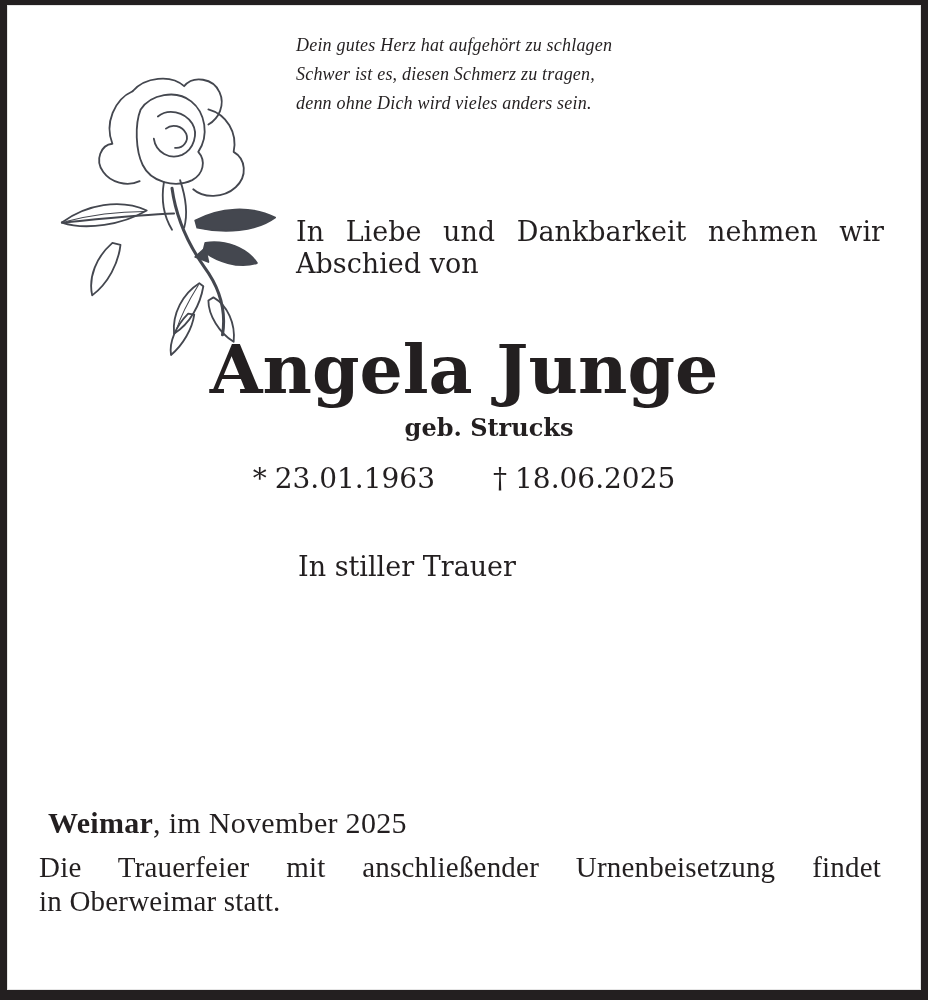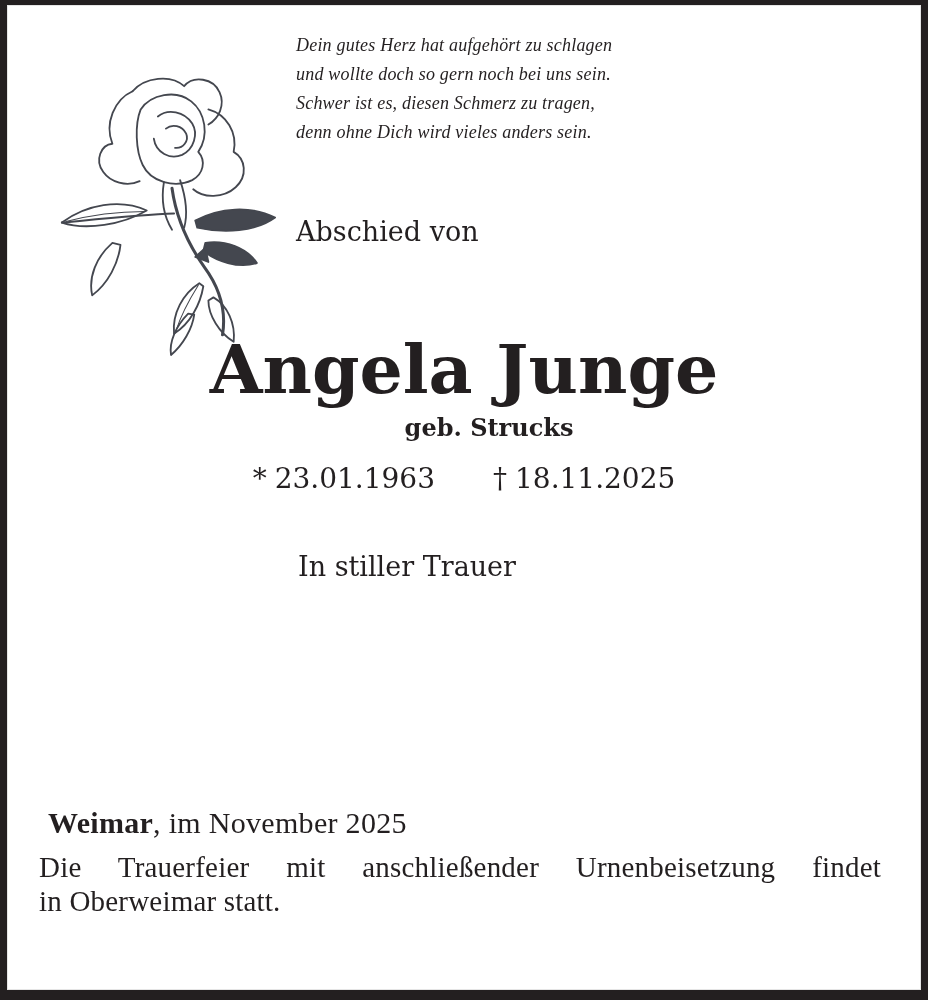--- a/index.html
+++ b/index.html
@@ -131,21 +131,20 @@
     letter-spacing: 0.2px;
   }
 </style>
 </head>
 <body>
 
 <div class="notice">
 
   <div class="poem">
     <div>Dein gutes Herz hat aufgehört zu schlagen</div>
-    <div>und wollte doch so gern noch bei uns sein.</div>
     <div>Schwer ist es, diesen Schmerz zu tragen,</div>
     <div>denn ohne Dich wird vieles anders sein.</div>
   </div>
 
   <div class="rose-wrap">
     <svg viewBox="0 0 248 285" xmlns="http://www.w3.org/2000/svg" fill="none" stroke="#44474f" stroke-width="1.8" stroke-linecap="round" stroke-linejoin="round">
 
       <path d="M86,22 C68,30 58,54 66,74 C55,75 48,90 57,102 C64,112 80,117 93,111"></path>
       <path d="M86,22 C98,8 124,5 137,17 C146,6 166,9 172,23 C178,36 171,49 161,55"></path>
       <path d="M161,40 C179,45 190,63 186,82 C198,89 200,106 188,117 C176,128 156,128 146,119"></path>
@@ -170,29 +169,30 @@
       <path d="M148,186 L158,177 L161,191 Z" fill="#44474f"></path>
 
       <path d="M152,212 C136,222 125,242 127,262 C143,252 153,233 156,215 Z"></path>
       <path d="M151,214 C141,230 133,246 129,259" stroke-width="1"></path>
       <path d="M166,226 C180,234 188,252 186,270 C172,261 161,244 161,229 Z"></path>
       <path d="M141,242 C129,254 122,270 124,283 C136,273 145,257 147,243 Z"></path>
     </svg>
   </div>
 
   <div class="intro">
+    <div class="justify-force">In Liebe und Dankbarkeit nehmen wir</div>
     <div>Abschied von</div>
   </div>
 
   <h1 class="name">Angela Junge</h1>
   <div class="maiden">geb. Strucks</div>
 
   <div class="dates">
     <span><span class="sym">*</span><span>23.01.1963</span></span>
-    <span><span class="sym">†</span><span>18.11.2025</span></span>
+    <span><span class="sym">†</span><span>18.06.2025</span></span>
   </div>
 
   <div class="trauer-heading">In stiller Trauer</div>
 
   <div class="place-line">
     <span class="place">Weimar</span><span>, im November 2025</span>
   </div>
 
   <div class="funeral">
     <div class="justify-force">Die Trauerfeier mit anschließender Urnenbeisetzung findet</div>

